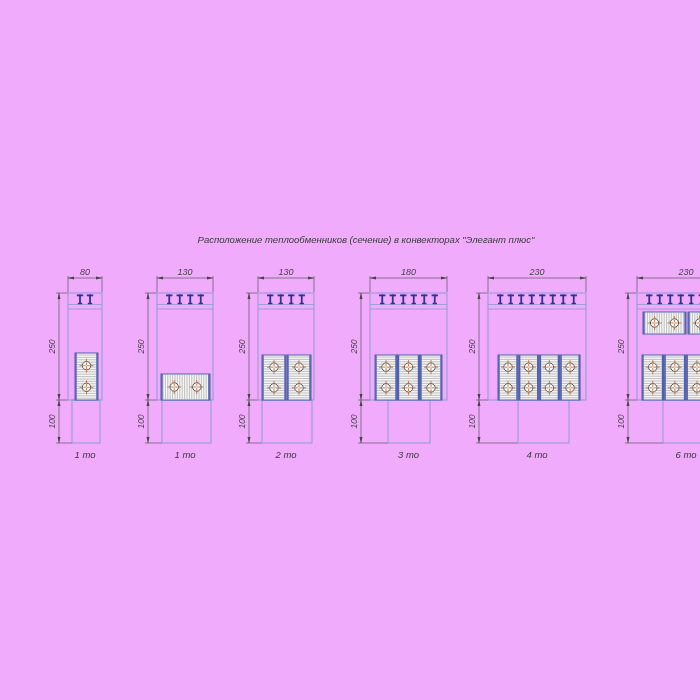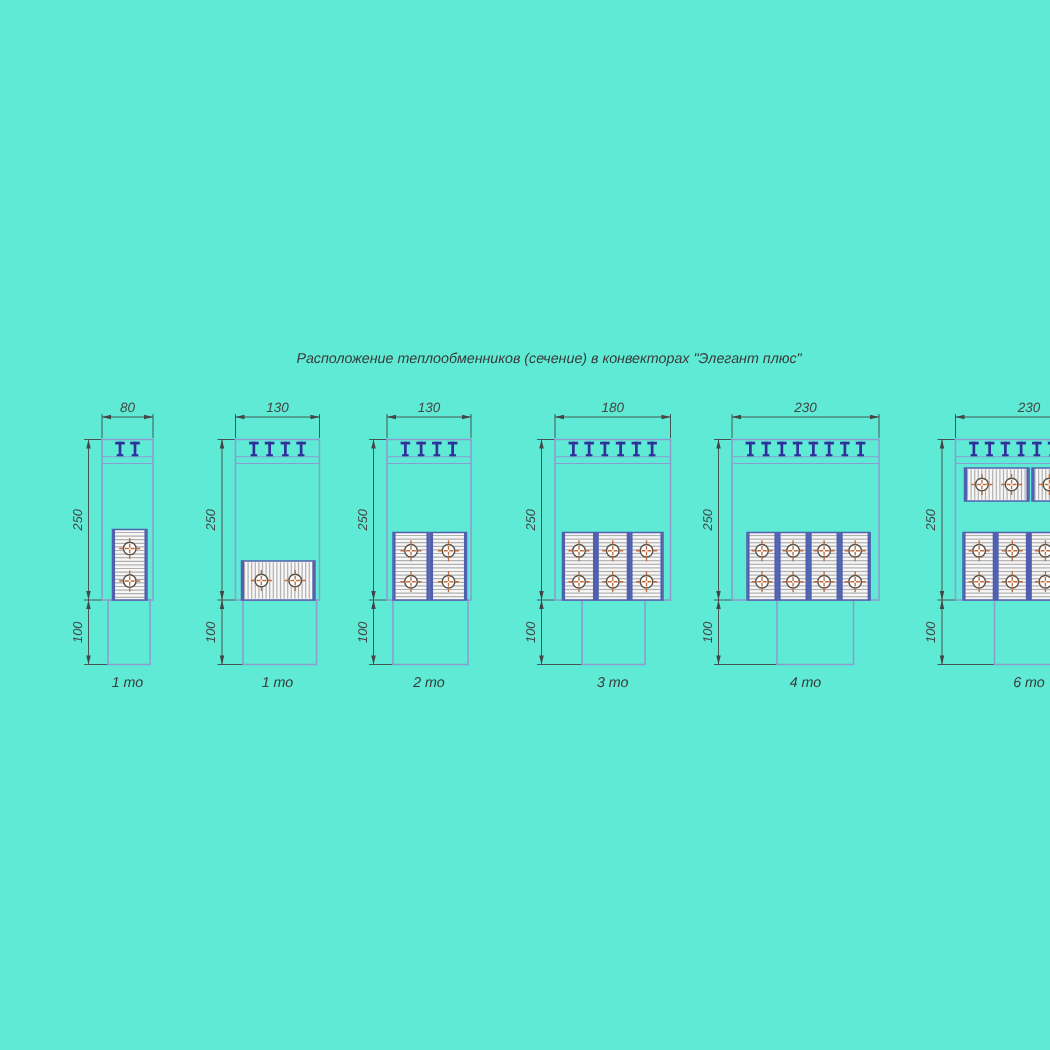--- a/index.html
+++ b/index.html
@@ -1,16 +1,16 @@
 <!DOCTYPE html>
 <html><head>
 <meta charset="utf-8">
 <style>
   html,body{margin:0;padding:0;background:#fff;}
-  .canvas{position:relative;width:700px;height:700px;background:#5eead4;
+  .canvas{position:relative;width:700px;height:700px;background:#f0abfc;
           font-family:"Liberation Sans",sans-serif;overflow:hidden;}
   .title{position:absolute;left:36px;top:233px;width:660px;text-align:center;
          font-style:italic;font-size:9.5px;line-height:13px;color:#3a3a3a;}
   #diagrams{position:absolute;left:0;top:0;width:700px;height:552px;margin-left:40px;}
   #diagrams svg{position:absolute;overflow:visible;}
 </style>
 </head>
 <body>
 
 <div class="canvas">

